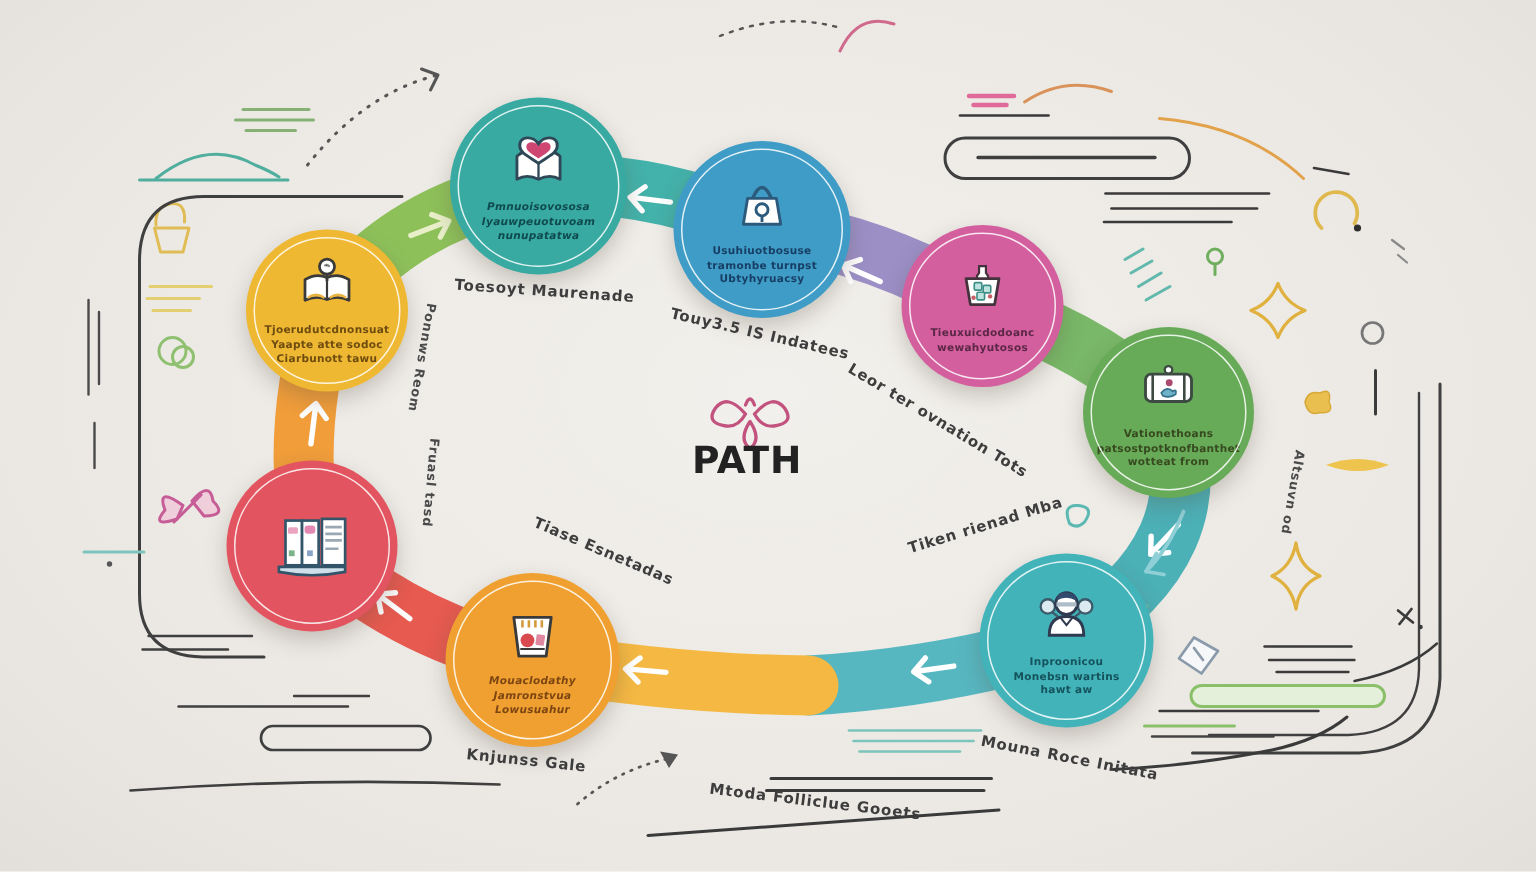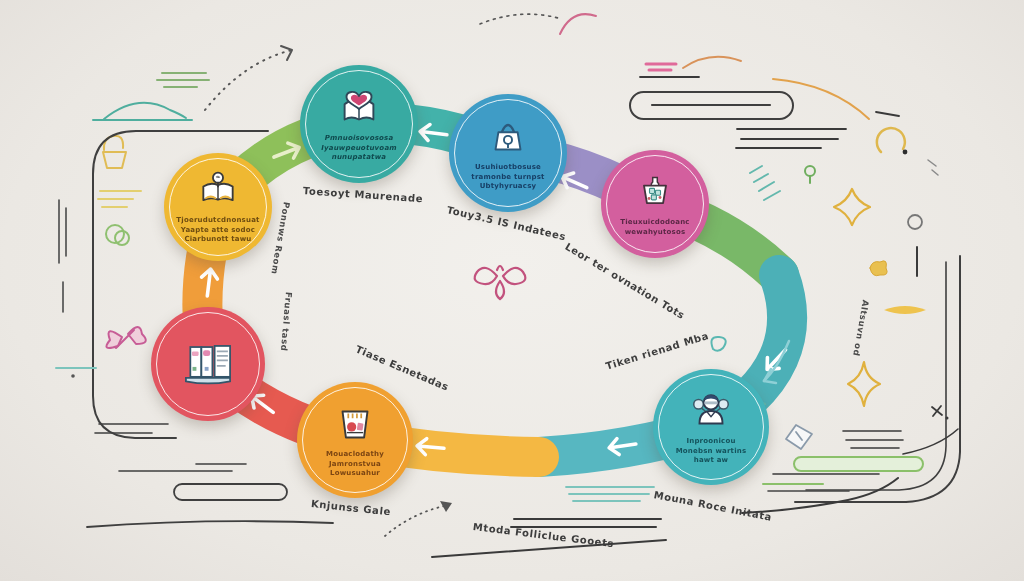--- a/index.html
+++ b/index.html
@@ -233,20 +233,32 @@
           <rect x="24.5" y="21" width="5.5" height="5.5" rx="1"></rect>
           <rect x="20" y="26" width="5.5" height="5.5" rx="1"></rect>
         </g>
     <circle cx="17.5" cy="30" r="1.6" fill="#c95f66"></circle>
         <circle cx="29.5" cy="29" r="1.6" fill="#c95f66"></circle>
   </svg>
   <div class="ntext" style="color: rgb(92, 39, 70);">Tieuxuicdodoanc
 wewahyutosos</div>
 </div>
 
+<div class="node" style="left: 722px; top: 218px; width: 114px; height: 114px; background: rgb(103, 171, 88);">
+  <svg width="46" height="46" viewBox="0 0 48 48">
+    <circle cx="24" cy="11" r="2.6" fill="#fff" stroke="#3c4a42" stroke-width="1.6"></circle>
+    <rect x="8" y="14" width="32" height="19" rx="4" fill="#fff" stroke="#3c4a42" stroke-width="2"></rect>
+    <path d="M13,14 V33 M35,14 V33" stroke="#3c4a42" stroke-width="1.8"></path>
+    <circle cx="24.5" cy="20" r="2.4" fill="#a94a6e"></circle>
+    <path d="M19,27 Q23,22 27,26 Q30,24 29,28 Q25,31 20,29 Z" fill="#6db2c9" stroke="#35708a" stroke-width="1.2"></path>
+  </svg>
+  <div class="ntext" style="color: rgb(55, 73, 31);">Vationethoans
+patsostpotknofbanthet
+wotteat from</div>
+</div>
 
 <div class="node" style="left: 653px; top: 369px; width: 116px; height: 116px; background: rgb(67, 179, 186);">
   <svg width="48" height="46" viewBox="0 0 48 48">
     <circle cx="11" cy="17" r="5" fill="#dcebf2" stroke="#3c5a6a" stroke-width="1.6"></circle>
     <circle cx="37" cy="17" r="5" fill="#dcebf2" stroke="#3c5a6a" stroke-width="1.6"></circle>
     <path d="M14,21 L18,24 M34,21 L30,24" stroke="#3c5a6a" stroke-width="1.6"></path>
     <path d="M12,37 Q12,24 24,24 Q36,24 36,37 Z" fill="#fff" stroke="#2f3a50" stroke-width="2"></path>
     <circle cx="24" cy="15" r="7.5" fill="#fff" stroke="#2f3a50" stroke-width="2"></circle>
     <path d="M17,13 Q18,6 25,7.5 Q31,8 31,13 Q27,11 24,11 Q20,11 17,13 Z" fill="#324a6e"></path>
     <path d="M17,15.5 H31" stroke="#aebdc8" stroke-width="3"></path>
@@ -259,21 +271,21 @@
 
 
 <div class="node" style="left: 297px; top: 382px; width: 116px; height: 116px; background: rgb(240, 160, 48);">
   <svg width="46" height="46" viewBox="0 0 48 48">
     <path d="M11,11 H37 L33.5,38 H14.5 Z" fill="#fff" stroke="#3a3a3a" stroke-width="2" stroke-linejoin="round"></path>
     <path d="M17,13 V18 M21.5,13 V18 M26,13 V18 M30.5,13 V18" stroke="#d49a3a" stroke-width="1.8"></path>
     <circle cx="20.5" cy="27" r="4.8" fill="#d84a50"></circle>
     <rect x="26.5" y="23" width="6" height="7.5" rx="1" fill="#e088a0" transform="rotate(8 29 26)"></rect>
     <path d="M15.5,33 H32.5" stroke="#3a3a3a" stroke-width="1.4"></path>
   </svg>
-  <div class="ntext" style="color: rgb(124, 69, 18);">Mouaclodathy
+  <div class="ntext" style="color: rgb(124, 69, 18); font-style: italic;">Mouaclodathy
 Jamronstvua
 Lowusuahur</div>
 </div>
 
 <div class="node" style="left: 151px; top: 307px; width: 114px; height: 114px; background: rgb(226, 85, 96);">
   <svg width="62" height="53" viewBox="0 0 56 48">
     <path d="M8,38 H48 V41 Q28,45 8,41 Z" fill="#cfe0ea" stroke="#33556a" stroke-width="1.6"></path>
     <rect x="12" y="10" width="10" height="27" fill="#fff" stroke="#33556a" stroke-width="1.6"></rect>
     <rect x="22" y="10" width="10" height="27" fill="#fff" stroke="#33556a" stroke-width="1.6"></rect>
     <rect x="34" y="9" width="14" height="28" fill="#fff" stroke="#33556a" stroke-width="1.6"></rect>
@@ -295,20 +307,21 @@
     <path d="M24,15 V20" stroke="#3a3a3a" stroke-width="2"></path>
     <circle cx="24" cy="9.5" r="5.5" fill="#fff" stroke="#3a3a3a" stroke-width="2"></circle>
     <path d="M22,9 Q24,7 26,9.5" stroke="#888" stroke-width="1.4"></path>
   </svg>
   <div class="ntext" style="color: rgb(110, 76, 16);">Tjoerudutcdnonsuat
 Yaapte atte sodoc
 Ciarbunott tawu</div>
 </div>
 
 <div class="title">
+  <div>PATH</div>
 </div>
 
 <span class="plabel" style="left:303px;top:185px;transform:rotate(4deg);">Toesoyt Maurenade</span>
 <span class="plabel" style="left:447px;top:204px;transform:rotate(13deg);">Touy3.5 IS Indatees</span>
 <span class="plabel" style="left:566px;top:240px;transform:rotate(31deg);">Leor ter ovnation Tots</span>
 <span class="plabel" style="left:606px;top:361px;transform:rotate(-17deg);">Tiken rienad Mba</span>
 <span class="plabel" style="left:356px;top:343px;transform:rotate(23deg);">Tiase Esnetadas</span>
 <span class="plabel" style="left:311px;top:498px;transform:rotate(6deg);">Knjunss Gale</span>
 <span class="plabel" style="left:473px;top:521px;transform:rotate(7deg);">Mtoda Folliclue Gooets</span>
 <span class="plabel" style="left:654px;top:489px;transform:rotate(11deg);">Mouna Roce Initata</span>

